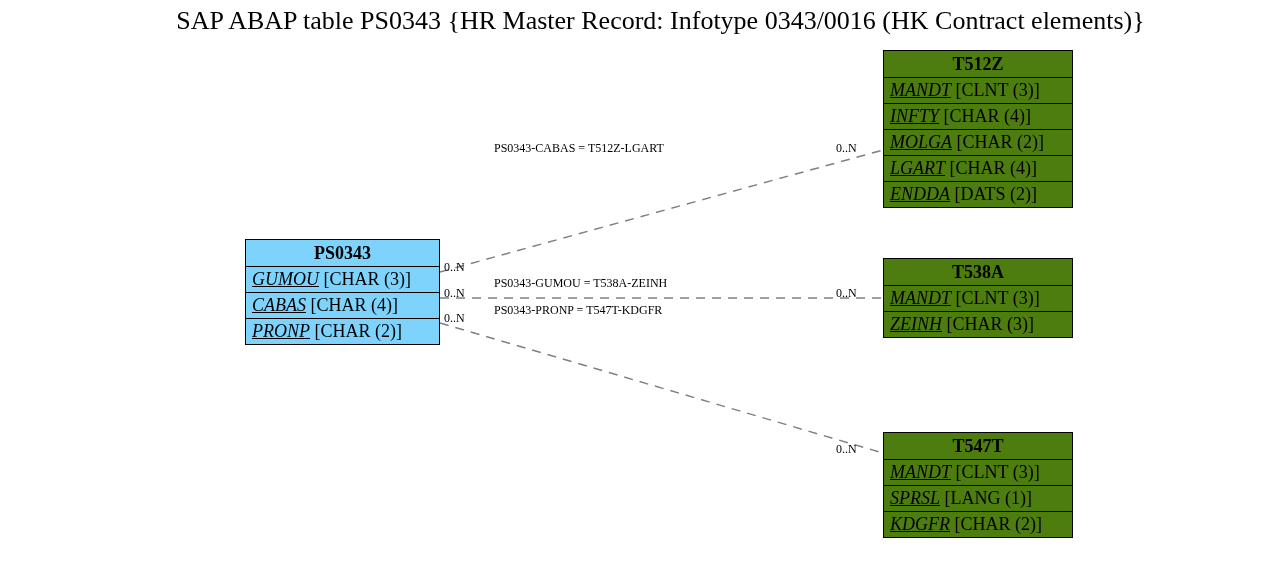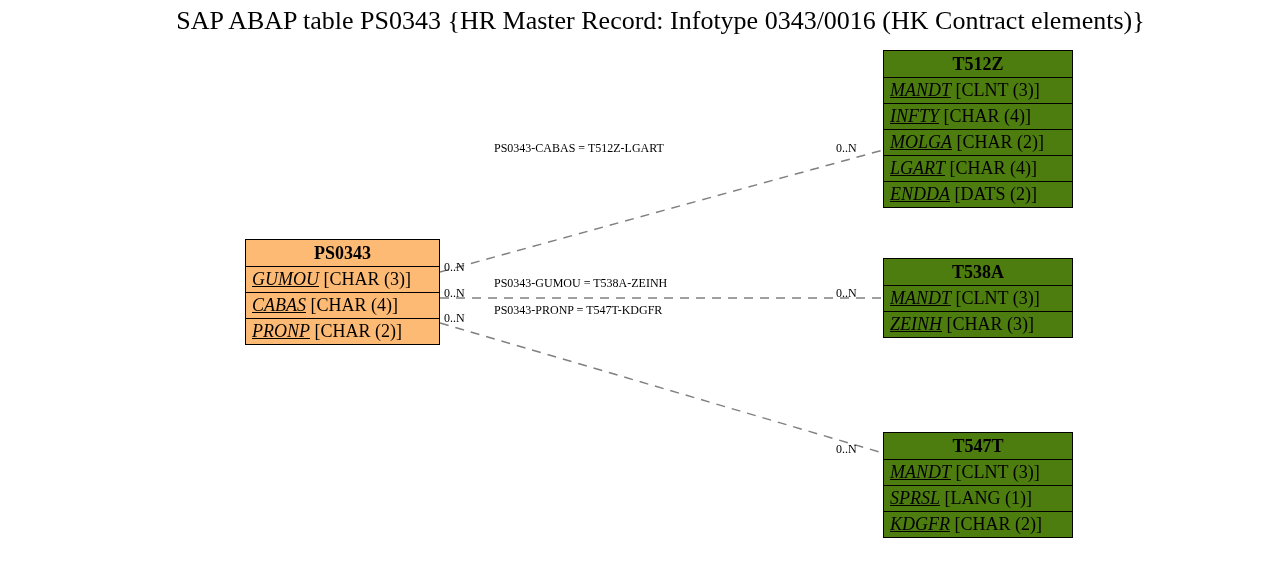--- a/index.html
+++ b/index.html
@@ -42,21 +42,21 @@
     border-bottom: 1px solid #000;
     white-space: nowrap;
   }
   .table .row:last-child {
     border-bottom: none;
   }
   .row .fld {
     font-style: italic;
     text-decoration: underline;
   }
-  .orange { background: #fdba74; }
+  .orange { background: #7dd3fc; }
   .green  { background: #4d7c0f; }
   .label {
     position: absolute;
     font-size: 12px;
     white-space: nowrap;
   }
   svg.lines {
     position: absolute;
     left: 0; top: 0;
     width: 1269px;

